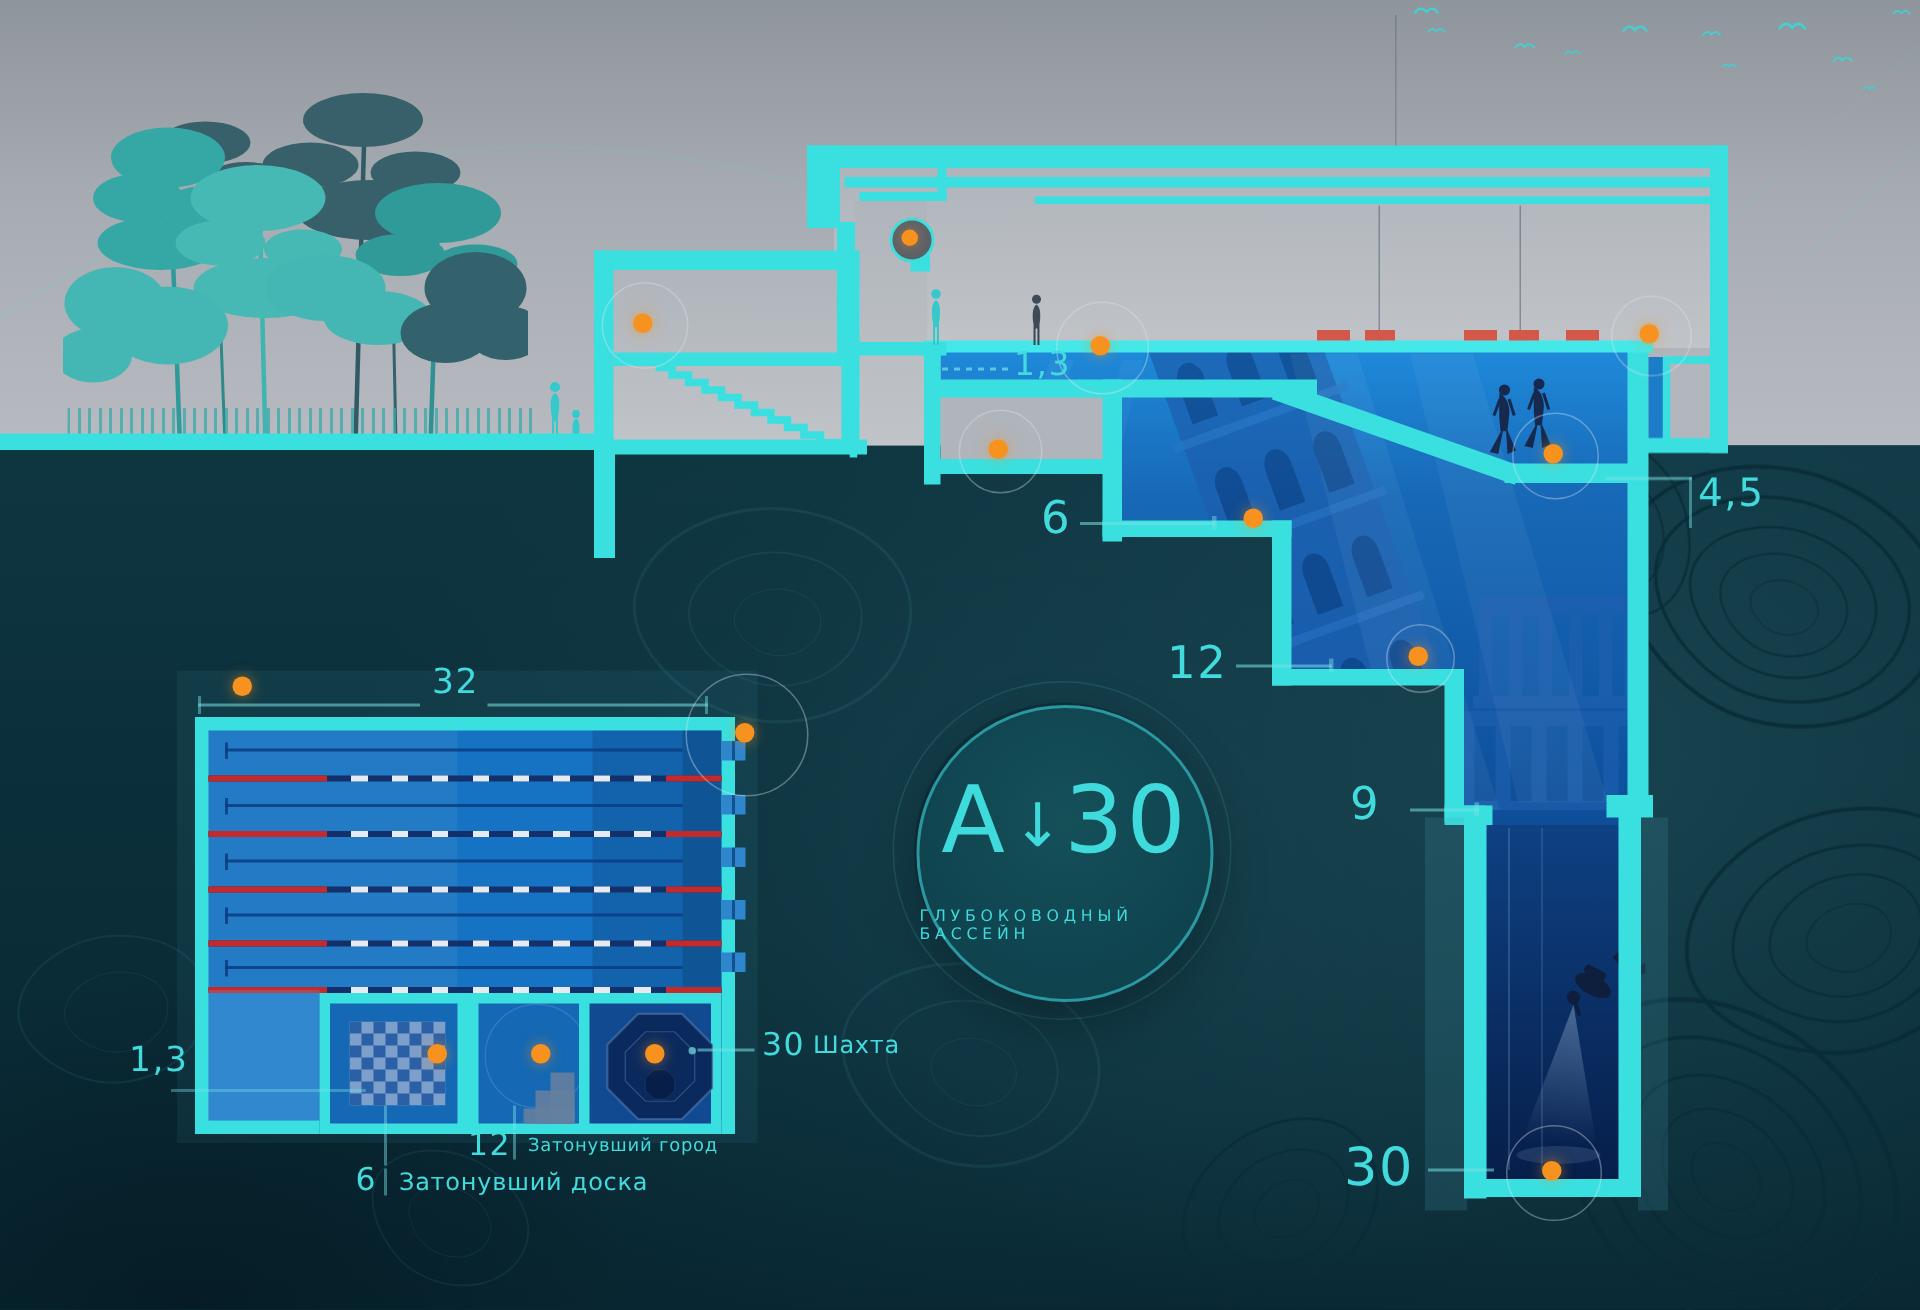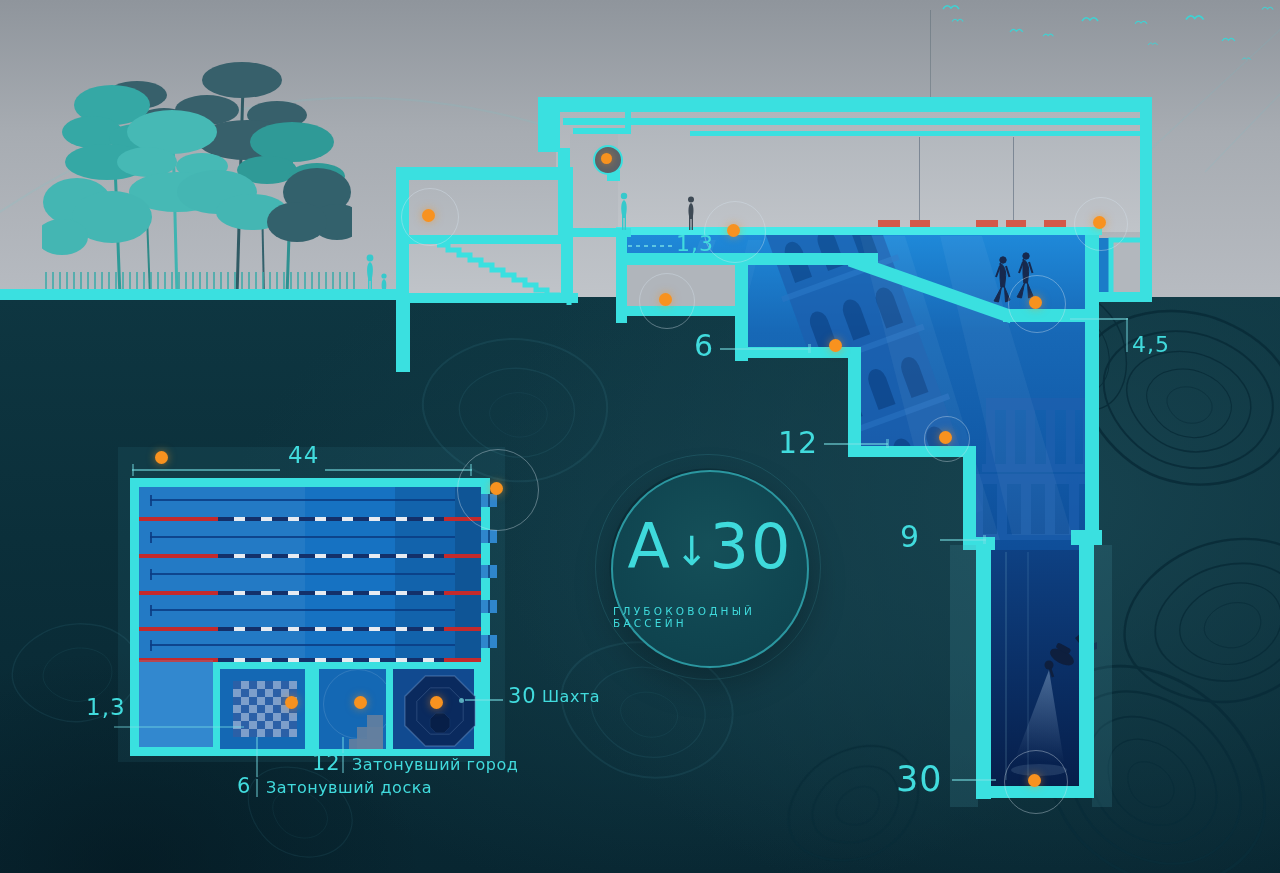--- a/index.html
+++ b/index.html
@@ -389,21 +389,21 @@
   <div class="dot" style="left:1029px;top:296px"></div>
   <div class="ring" style="left:1074px;top:197px;width:52px;height:52px"></div>
   <div class="dot" style="left:1093px;top:216px"></div>
   <div class="ring" style="left:1004px;top:750px;width:62px;height:62px"></div>
   <div class="dot" style="left:1028px;top:774px"></div>
 
   <div class="a" style="left:628px;top:245px;width:46px;height:2px;background:repeating-linear-gradient(90deg,rgba(120,225,230,.7) 0 4px,transparent 4px 8px)"></div>
   <div class="lbl" style="left:676px;top:233px;font-size:22px">1,3</div>
   <div class="ldr" style="left:1070px;top:318px;width:58px;height:2px"></div>
   <div class="ldrv" style="left:1126px;top:318px;width:2px;height:34px"></div>
-  <div class="lbl" style="left:1132px;top:334px;font-size:22px">4,5</div>
+  <div class="lbl" style="left:1132px;top:316px;font-size:26px">4,5</div>
   <div class="ldr" style="left:720px;top:348px;width:90px;height:2px"></div>
   <div class="ldrv" style="left:808px;top:344px;width:3px;height:9px"></div>
   <div class="lbl" style="left:694px;top:331px;font-size:30px">6</div>
   <div class="ldr" style="left:824px;top:443px;width:64px;height:2px"></div>
   <div class="ldrv" style="left:886px;top:439px;width:3px;height:9px"></div>
   <div class="lbl" style="left:778px;top:428px;font-size:30px">12</div>
   <div class="ldr" style="left:940px;top:539px;width:46px;height:2px"></div>
   <div class="ldrv" style="left:983px;top:535px;width:3px;height:9px"></div>
   <div class="lbl" style="left:900px;top:522px;font-size:30px">9</div>
   <div class="ldr" style="left:952px;top:779px;width:44px;height:2px"></div>
@@ -466,40 +466,40 @@
   <div class="block" style="left:481px;top:494px"></div>
   <div class="block" style="left:481px;top:530px"></div>
   <div class="block" style="left:481px;top:565px"></div>
   <div class="block" style="left:481px;top:600px"></div>
   <div class="block" style="left:481px;top:635px"></div>
 
   <div class="ldr" style="left:132px;top:469px;width:148px;height:2px"></div>
   <div class="ldr" style="left:325px;top:469px;width:147px;height:2px"></div>
   <div class="ldrv" style="left:132px;top:464px;width:2px;height:12px"></div>
   <div class="ldrv" style="left:470px;top:464px;width:2px;height:12px"></div>
-  <div class="lbl" style="left:288px;top:444px;font-size:23px">44</div>
+  <div class="lbl" style="left:288px;top:444px;font-size:23px">32</div>
   <div class="dot" style="left:155px;top:451px"></div>
   <div class="ring" style="left:457px;top:449px;width:80px;height:80px"></div>
   <div class="dot" style="left:490px;top:482px"></div>
 
   <div class="lbl" style="left:86px;top:696px;font-size:23px">1,3</div>
   <div class="ldr" style="left:114px;top:726px;width:130px;height:2px;opacity:.7"></div>
 
   <div class="dot" style="left:285px;top:696px"></div>
   <div class="dot" style="left:354px;top:696px"></div>
   <div class="dot" style="left:430px;top:696px"></div>
 
   <div class="ldrv" style="left:256px;top:737px;width:2px;height:40px"></div>
   <div class="lbl" style="left:237px;top:776px;font-size:21px">6</div>
   <div class="ldrv" style="left:256px;top:779px;width:2px;height:18px"></div>
   <div class="lbl" style="left:266px;top:780px;font-size:16px;letter-spacing:.5px">Затонувший доска</div>
 
   <div class="ldrv" style="left:342px;top:737px;width:2px;height:16px"></div>
   <div class="lbl" style="left:312px;top:753px;font-size:21px">12</div>
   <div class="ldrv" style="left:342px;top:755px;width:2px;height:18px"></div>
-  <div class="lbl" style="left:352px;top:757px;font-size:16px;letter-spacing:.5px">Затонувший город</div>
+  <div class="lbl" style="left:352px;top:757px;font-size:12px;letter-spacing:.5px">Затонувший город</div>
 
   <div class="a" style="left:459px;top:698px;width:5px;height:5px;border-radius:50%;background:rgba(120,225,230,.7)"></div>
   <div class="ldr" style="left:465px;top:699px;width:38px;height:2px"></div>
   <div class="lbl" style="left:508px;top:686px;font-size:21px">30</div>
   <div class="lbl" style="left:542px;top:689px;font-size:16px;letter-spacing:.5px">Шахта</div>
 
 </div>
 
 </body></html>

